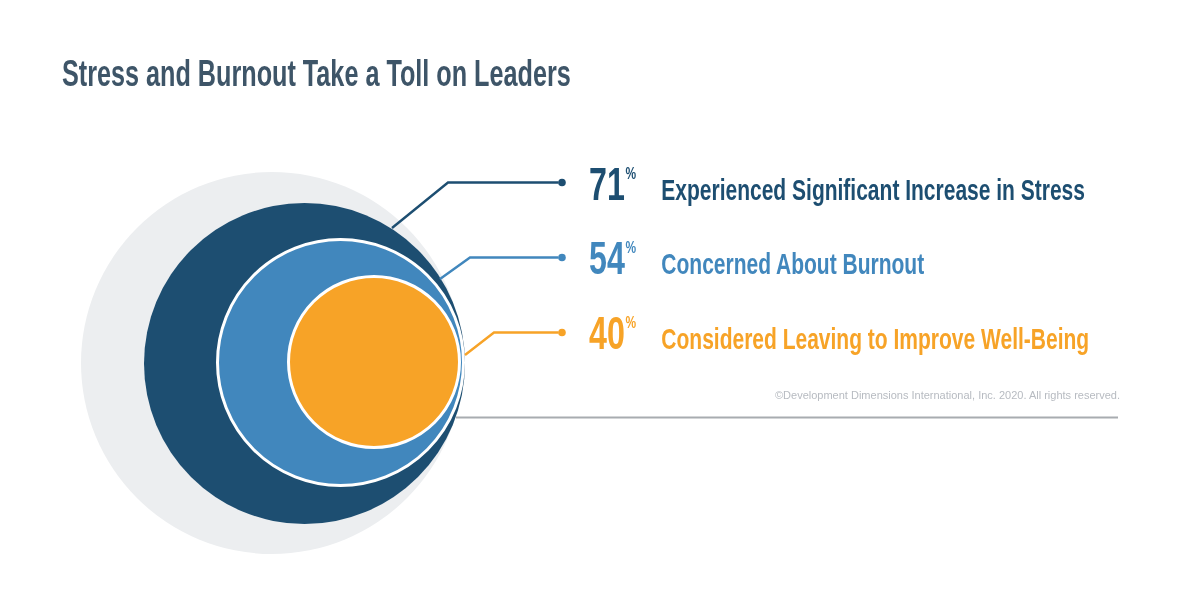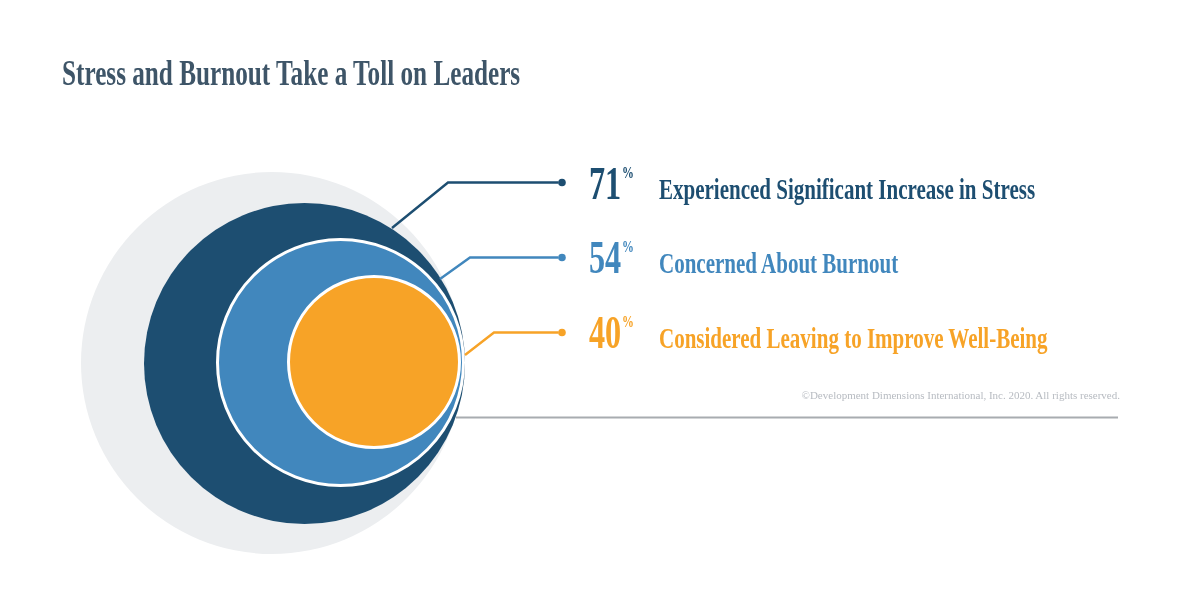--- a/index.html
+++ b/index.html
@@ -3,21 +3,21 @@
 <meta charset="utf-8">
 <style>
   * { margin: 0; padding: 0; box-sizing: border-box; }
   html, body { background: #ffffff; }
   .canvas {
     position: relative;
     width: 1200px;
     height: 600px;
     background: #ffffff;
     overflow: hidden;
-    font-family: Liberation Serif, serif;
+    font-family: Liberation Sans, sans-serif;
   }
   .page-title {
     position: absolute;
     left: 62px;
     top: 52px;
     font-size: 36px;
     font-weight: bold;
     color: #3e5568;
     white-space: nowrap;
     line-height: 1.2;

